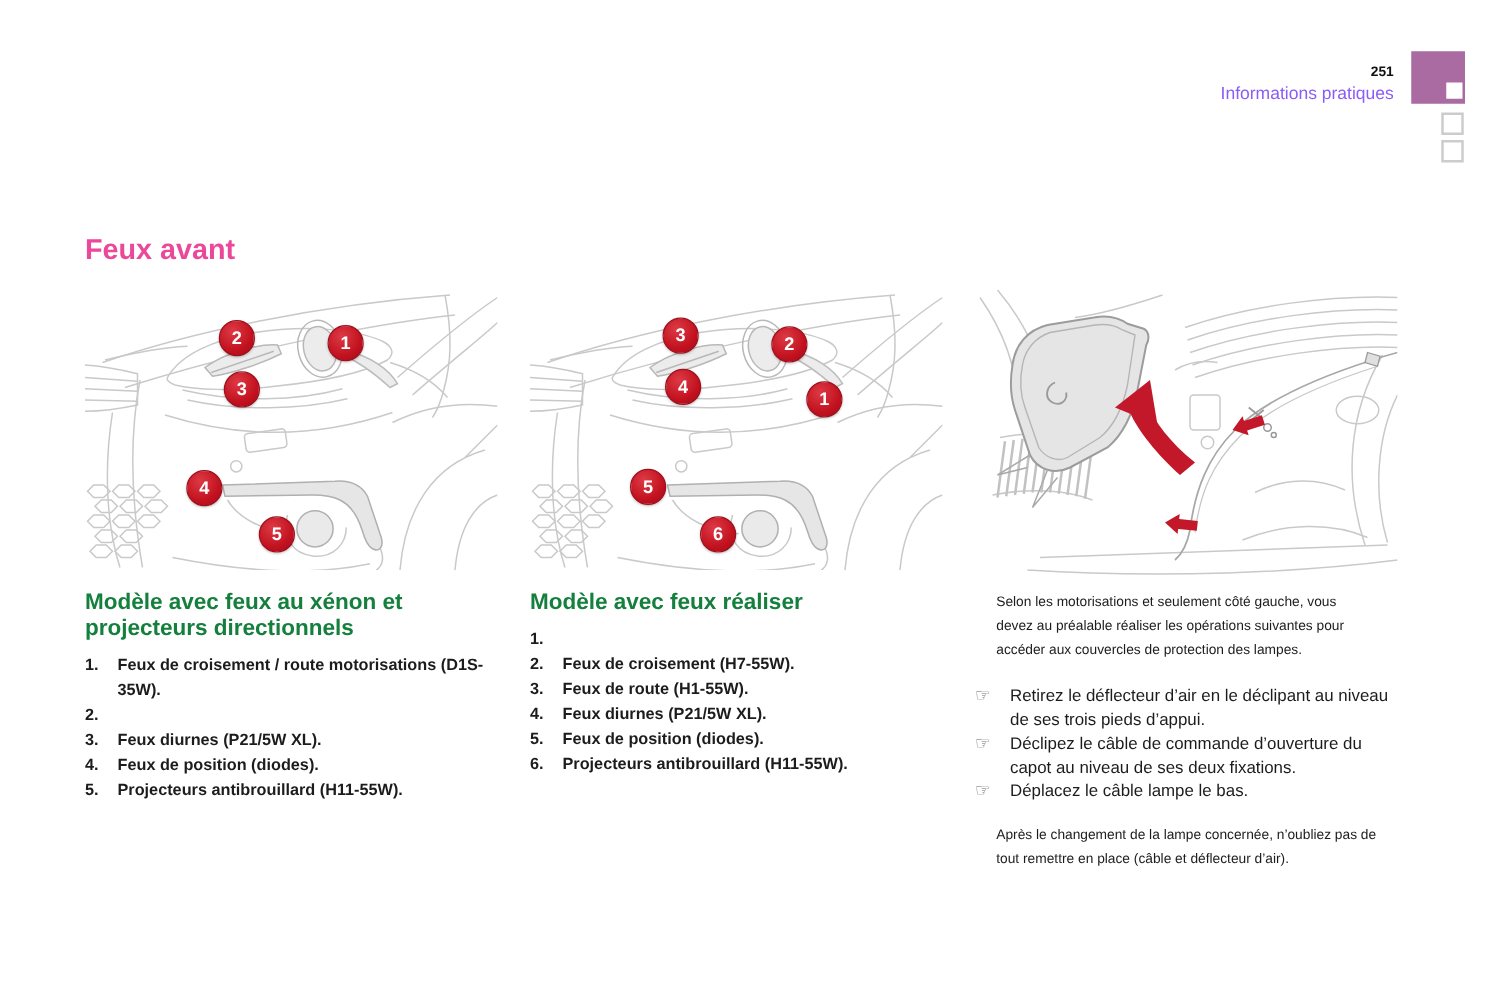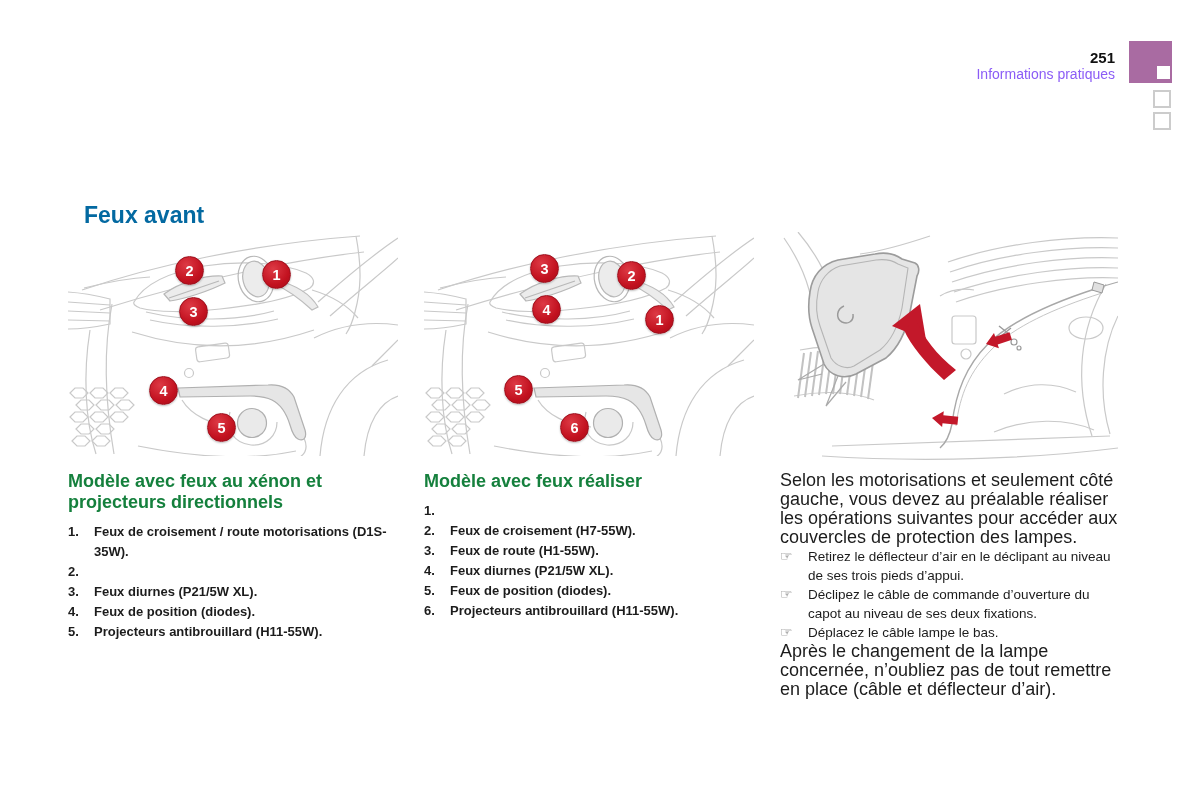--- a/index.html
+++ b/index.html
@@ -1,47 +1,47 @@
 <!DOCTYPE html>
 <html><head>
 <meta charset="utf-8">
 <style>
   html,body{margin:0;padding:0;background:#fff;}
   .page{position:relative;width:1200px;height:800px;background:#ffffff;overflow:hidden;
         font-family:"Liberation Sans",sans-serif;color:#1c1c1c;}
   
   .header-text{position:absolute;top:50px;right:85px;text-align:right;}
-  .page-num{font-size:15px;font-weight:bold;color:#111;line-height:16px;}
+  .page-num{font-size:11px;font-weight:bold;color:#111;line-height:16px;}
   .section-label{font-size:14px;color:#8b5cf6;line-height:17px;}
   .corner{position:absolute;left:1129px;top:41px;width:43px;}
   .tab-active{position:relative;width:43px;height:42px;background:#a96ba2;}
   .tab-marker{position:absolute;right:2px;bottom:4px;width:13px;height:13px;background:#fff;}
   .tab-blank{width:14px;height:14px;border:2px solid #cccccc;background:#fff;margin:4px 0 0 auto;margin-right:1px;}
   .tab-blank.first{margin-top:7px;}
   
-  h1{position:absolute;left:68px;top:186px;margin:16px;font-size:23px;font-weight:bold;color:#0369a1;}
+  h1{position:absolute;left:68px;top:186px;margin:0;font-size:23px;font-weight:bold;color:#ec4899;}
   
   .col{position:absolute;top:232px;}
   .col1{left:68px;width:330px;}
   .col2{left:424px;width:330px;}
   .col3{left:780px;width:338px;}
   .fig{position:relative;width:100%;height:224px;margin-bottom:15px;}
   .fig svg{position:absolute;left:0;top:0;}
   .sk{stroke:#c9c9c9;fill:none;stroke-width:1.2;}
   .sk2{stroke:#b8b8b8;fill:none;stroke-width:1.2;}
   .fillp{fill:#ececec;stroke:#b8b8b8;stroke-width:1.2;}
   .callout{position:absolute;width:27px;height:27px;border-radius:50%;
      background:radial-gradient(circle at 38% 30%,#dd3a45,#c2111f 62%,#a30d1b);
      border:1px solid #9d0f1c;box-shadow:0 1px 2px rgba(0,0,0,.25);
      color:#fff;font-weight:bold;font-size:14.5px;display:flex;align-items:center;justify-content:center;}
   h2{margin:0 0 9px 0;font-size:18px;line-height:21px;font-weight:bold;color:#15803d;}
   .lamp-list{margin:0;padding:0;list-style:none;font-size:13px;font-weight:bold;line-height:20px;}
   .lamp-list li{display:flex;}
   .lamp-list .num{flex:none;width:26px;}
-  .body-text{font-size:18px;line-height:19px;margin:0;}
+  .body-text{font-size:11px;line-height:19px;margin:17px;}
   .bullet{display:flex;font-size:13.5px;line-height:19px;}
   .bullet .hand{flex:none;width:28px;color:#6a6a6a;font-size:14px;}
 </style>
 </head>
 <body>
 
 <div class="page">
 
   <div class="header-text">
     <div class="page-num">251</div>

